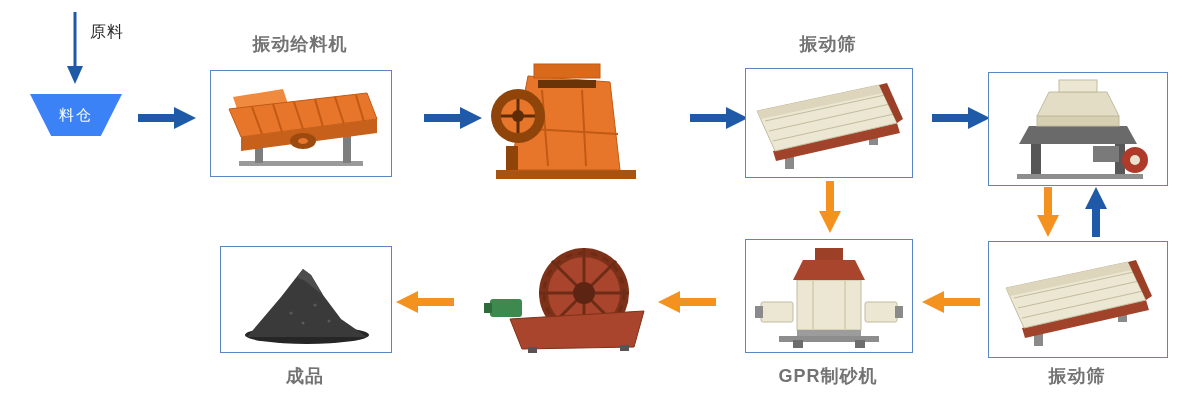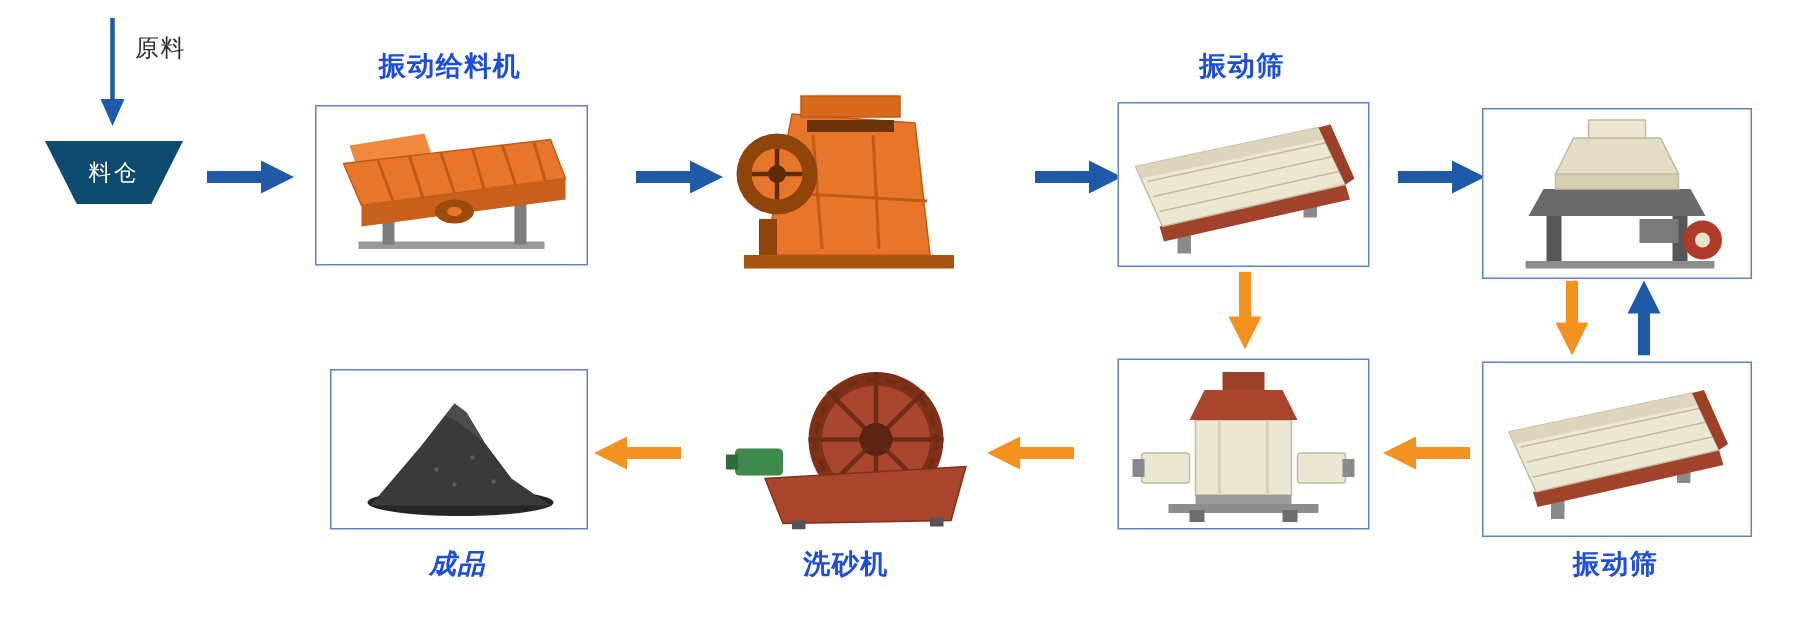--- a/index.html
+++ b/index.html
@@ -1,35 +1,35 @@
 <!DOCTYPE html>
 <html><head>
 <meta charset="utf-8">
 <style>
   html, body { margin: 0; padding: 0; }
   body { font-family: "Liberation Sans", "DejaVu Sans", sans-serif; background: #ffffff; }
   .canvas { position: relative; width: 1200px; height: 413px; background: #ffffff; overflow: hidden; }
   .label {
-    position: absolute; color: #1d4ed8; font-size: 18px; font-weight: 600;
+    position: absolute; color: #737373; font-size: 18px; font-weight: 600;
     letter-spacing: 1px; text-align: center; line-height: 1.2;
   }
   .box {
     position: absolute; background: #fff; border: 1px solid #5c85c4;
     display: flex; align-items: center; justify-content: center;
   }
   .imgwrap {
     position: absolute; display: flex; align-items: center; justify-content: center;
   }
   .raw-label {
     position: absolute; left: 90px; top: 22px; font-size: 16px;
     color: #2b2b2b; letter-spacing: 1px;
   }
   .silo {
     position: absolute; left: 30px; top: 94px; width: 92px; height: 42px;
-    background: #0c4a6e; clip-path: polygon(0 0, 100% 0, 77% 100%, 23% 100%);
+    background: #3b82f6; clip-path: polygon(0 0, 100% 0, 77% 100%, 23% 100%);
     display: flex; align-items: center; justify-content: center;
     color: #fff; font-size: 15px; letter-spacing: 2px;
   }
   .abs { position: absolute; }
 </style>
 </head>
 <body>
 
 <div class="canvas">
 
@@ -213,17 +213,17 @@
       <polygon points="6,38 128,12 132,20 10,46" fill="#ddd6bc"></polygon>
       <g stroke="#c2bb9e" stroke-width="1">
         <line x1="14" y1="48" x2="134" y2="22"></line>
         <line x1="18" y1="58" x2="139" y2="31"></line>
         <line x1="22" y1="68" x2="143" y2="41"></line>
       </g>
       <polygon points="128,12 146,50 152,46 136,10" fill="#9c3f27"></polygon>
     </svg>
   </div>
 
-  <div class="label" style="left:220px;top:366px;width:170px;font-style:italic;">成品</div>
-  <div class="label" style="left:478px;top:366px;width:172px;">洗砂机</div>
+  <div class="label" style="left:220px;top:366px;width:170px;">成品</div>
+  <div class="label" style="left:745px;top:366px;width:166px;">GPR制砂机</div>
   <div class="label" style="left:988px;top:366px;width:178px;">振动筛</div>
 
 </div>
 
 </body></html>

